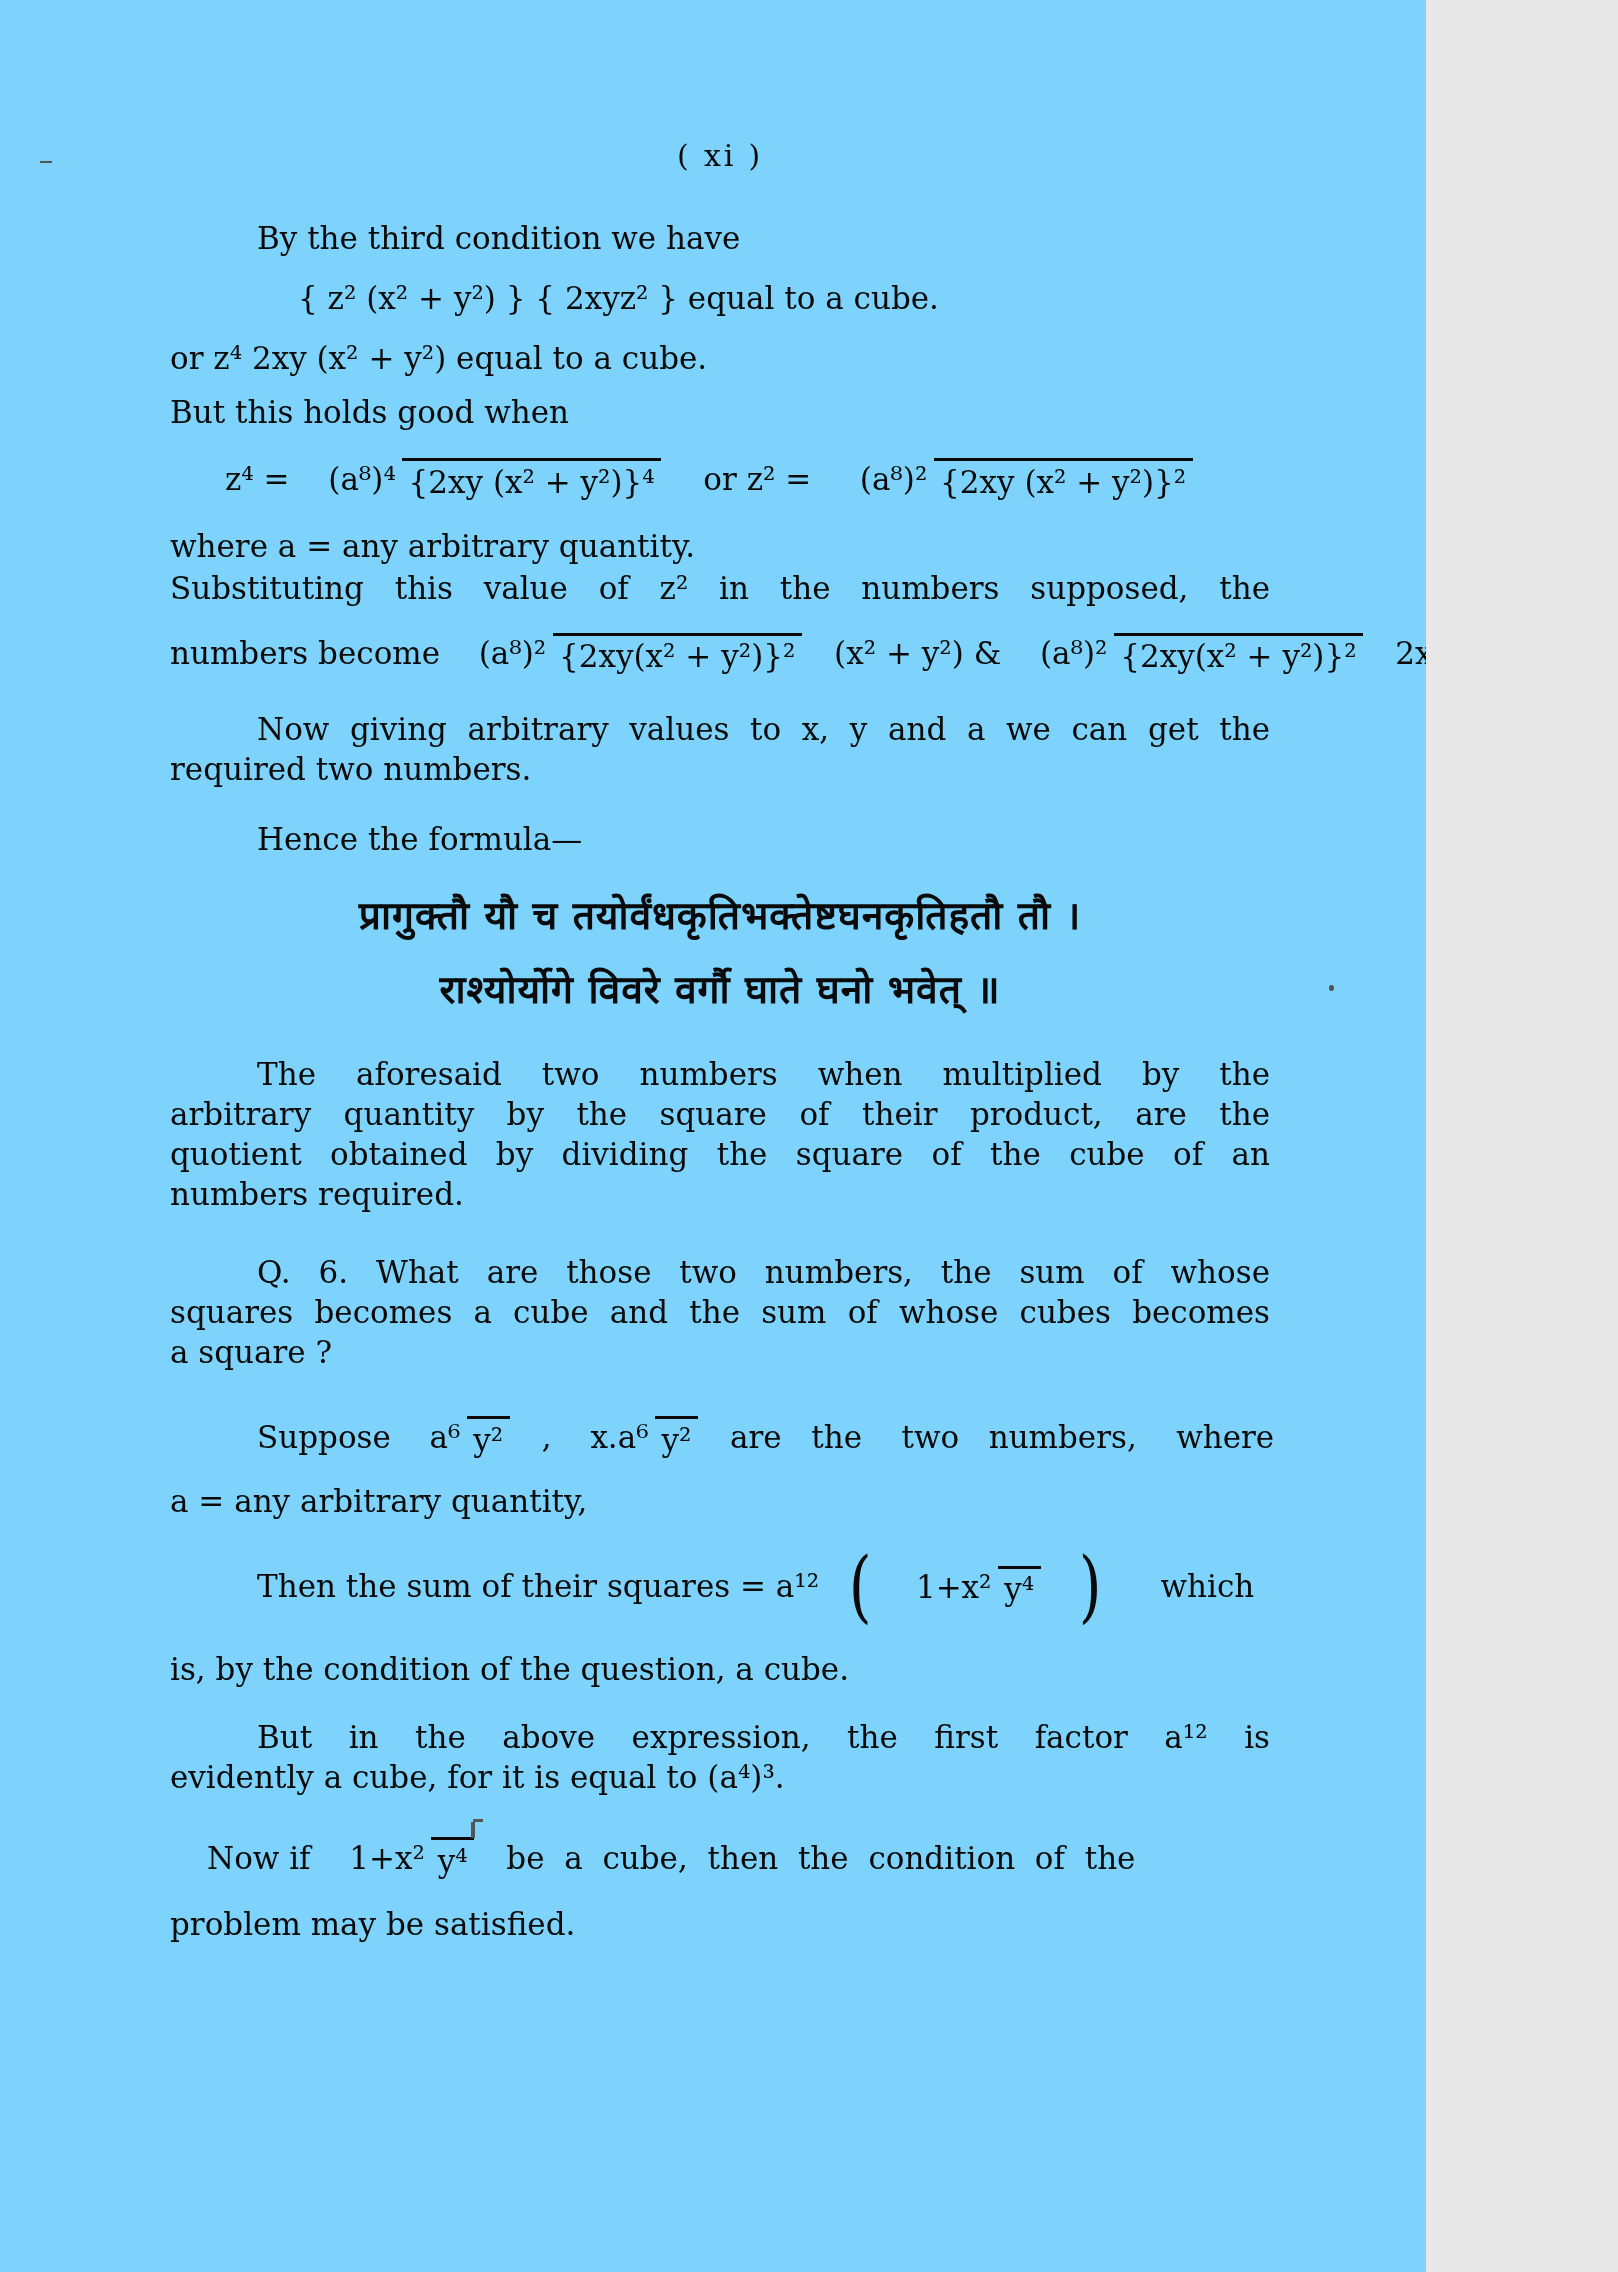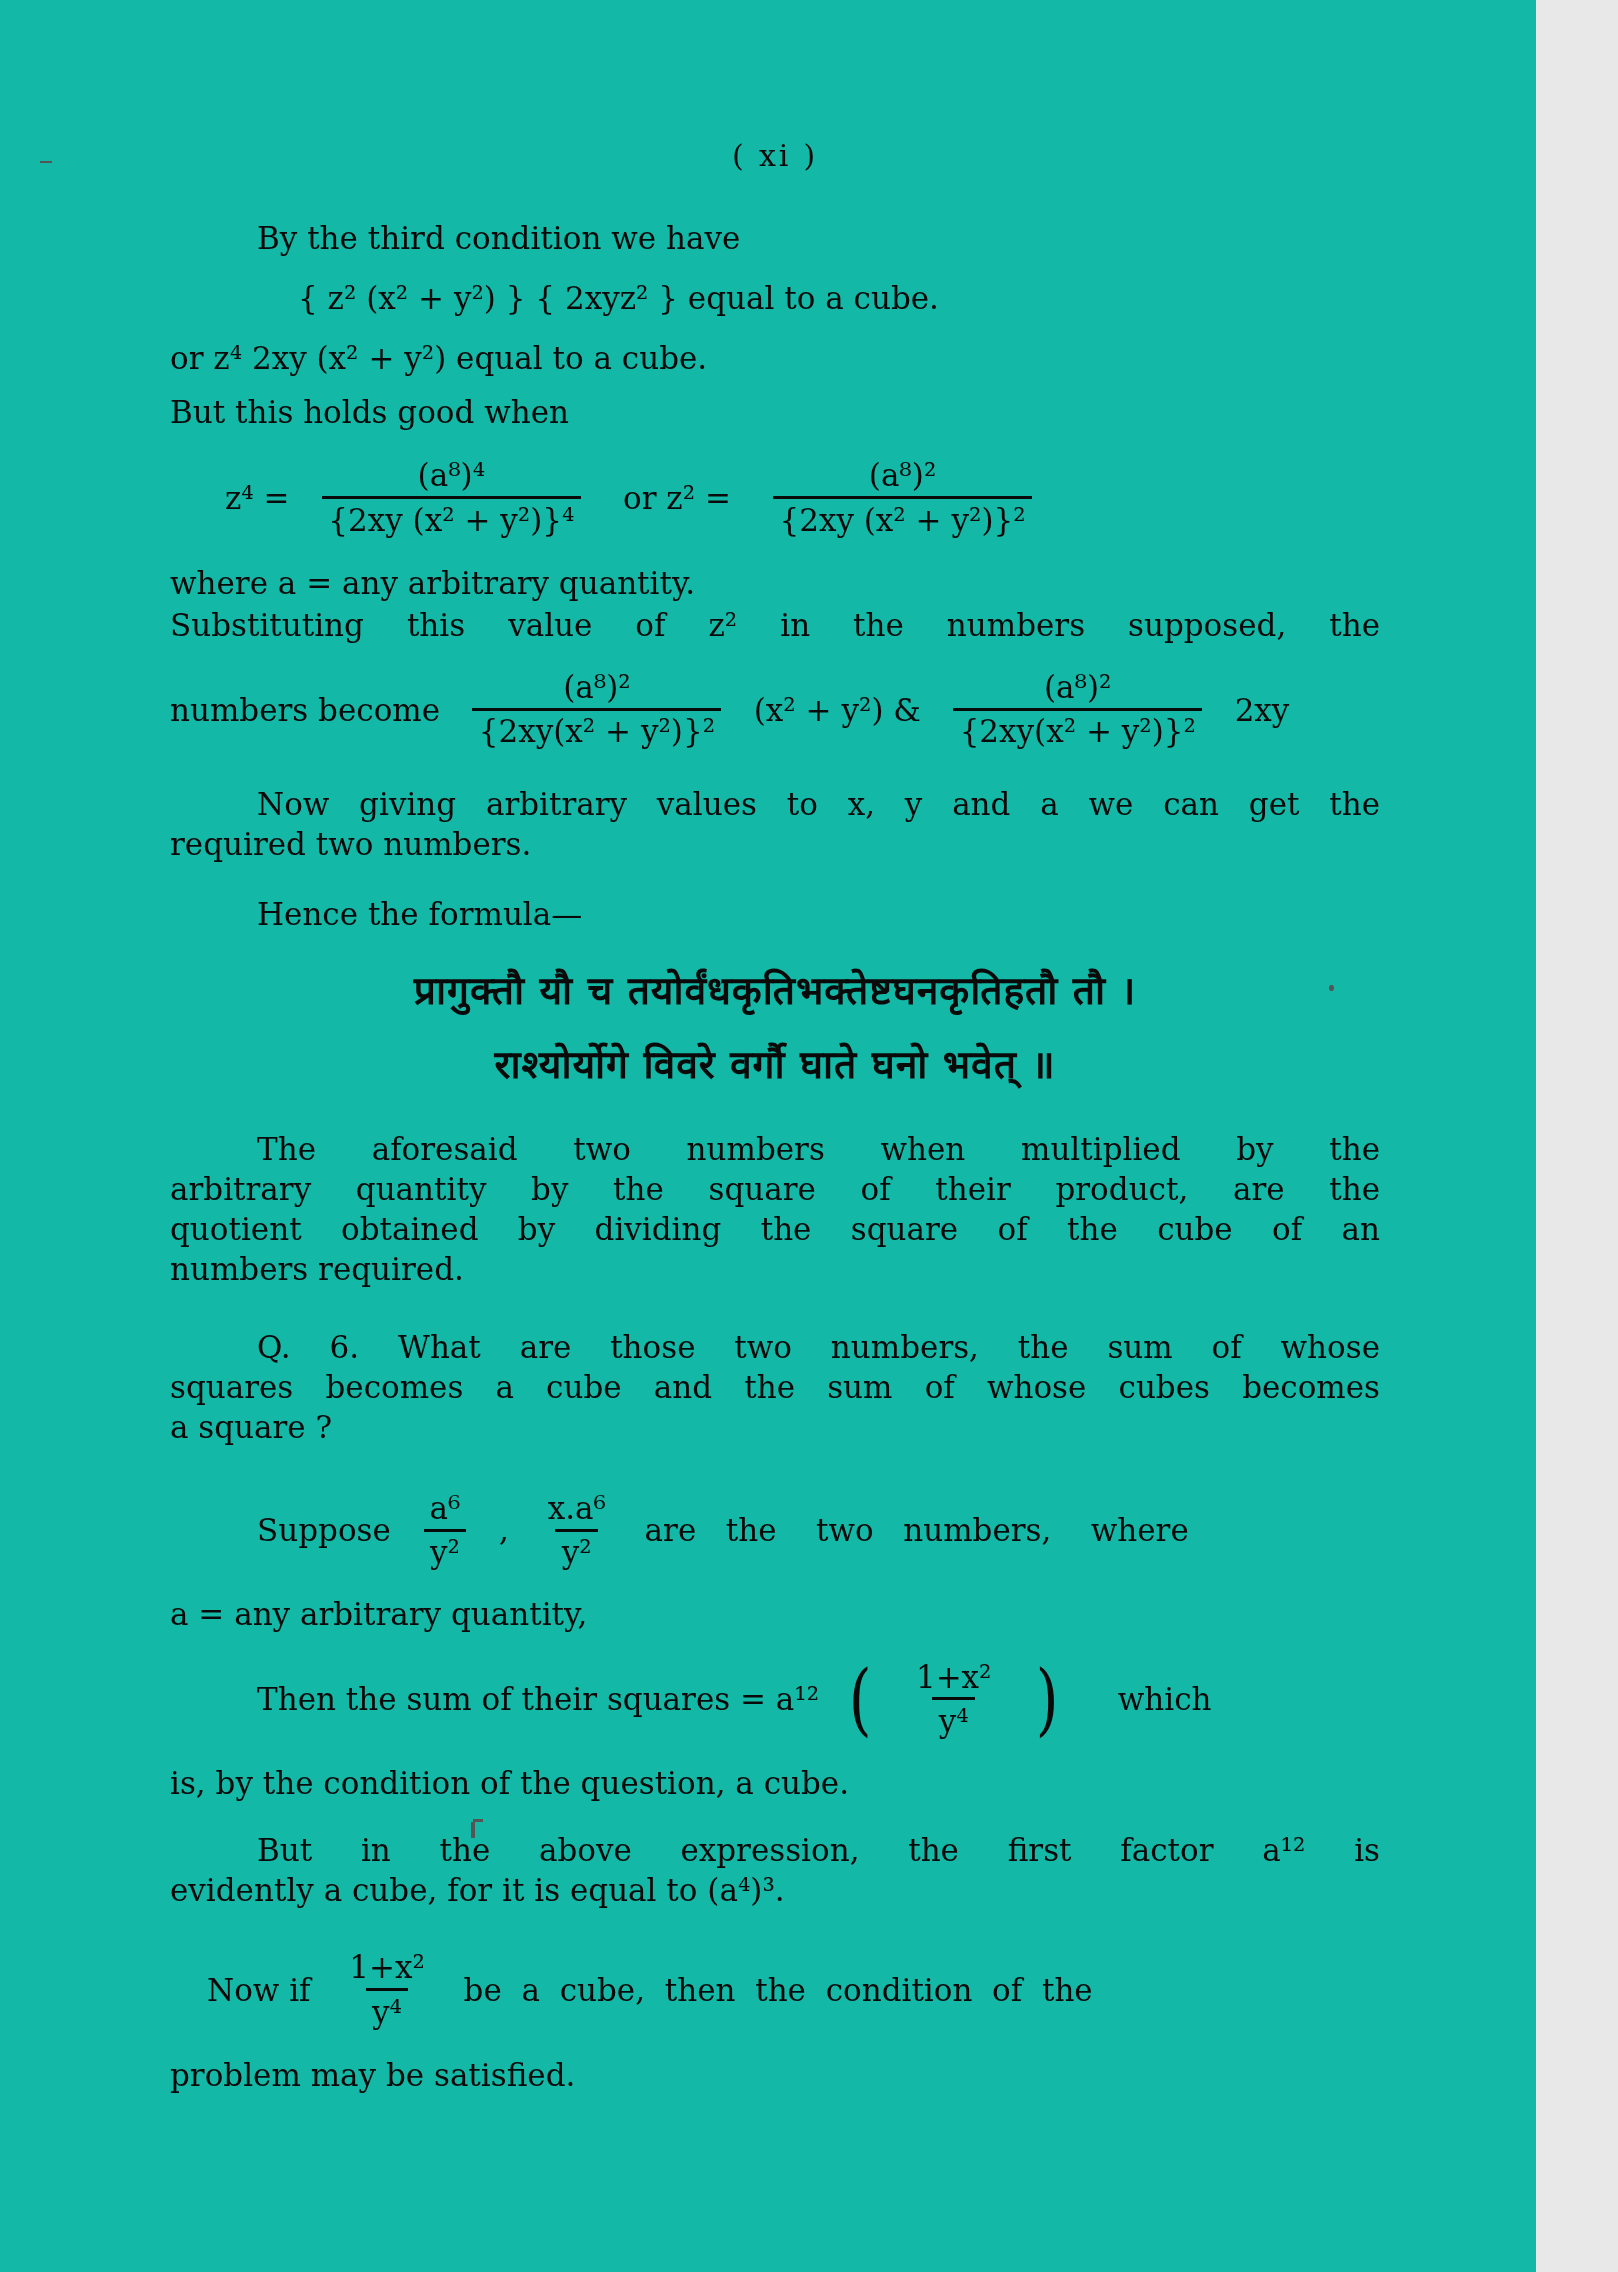--- a/index.html
+++ b/index.html
@@ -2,23 +2,23 @@
 <html style="font-size:7.3px"><head>
 <meta charset="utf-8">
 <style>
   html, body {
     margin: 0;
     padding: 0;
     background: #e8e8e8;
   }
   .page {
     position: relative;
-    width: 1536px;
+    width: 1426px;
     height: 2273px;
-    background: #14b8a6;
+    background: #7dd3fc;
     color: #0a0a0a;
     font-family: "DejaVu Serif", "Liberation Serif", serif;
     box-sizing: border-box;
     padding: 135px 156px 0 170px;
     overflow: hidden;
   }
   .line {
     font-size: 31px;
     line-height: 40px;
     white-space: normal;
@@ -38,22 +38,21 @@
   .eqrow {
     display: flex;
     align-items: center;
     font-size: 31px;
     line-height: 40px;
     gap: 24px;
   }
   .eqrow > span { white-space: pre; }
   .frac {
     display: inline-flex;
-    flex-direction: column;
-    align-items: center;
+    align-items: flex-end;
     text-align: center;
     margin: 0 8.3px;
     line-height: 1.12;
   }
   .frac .num { padding: 0 6.4px 2.8px 6.4px; }
   .frac .den { border-top: 3.2px solid #0a0a0a; padding: 3.7px 6.4px 0 6.4px; }
   .bigparen {
     font-size: 78px;
     font-weight: 400;
     line-height: 1;

